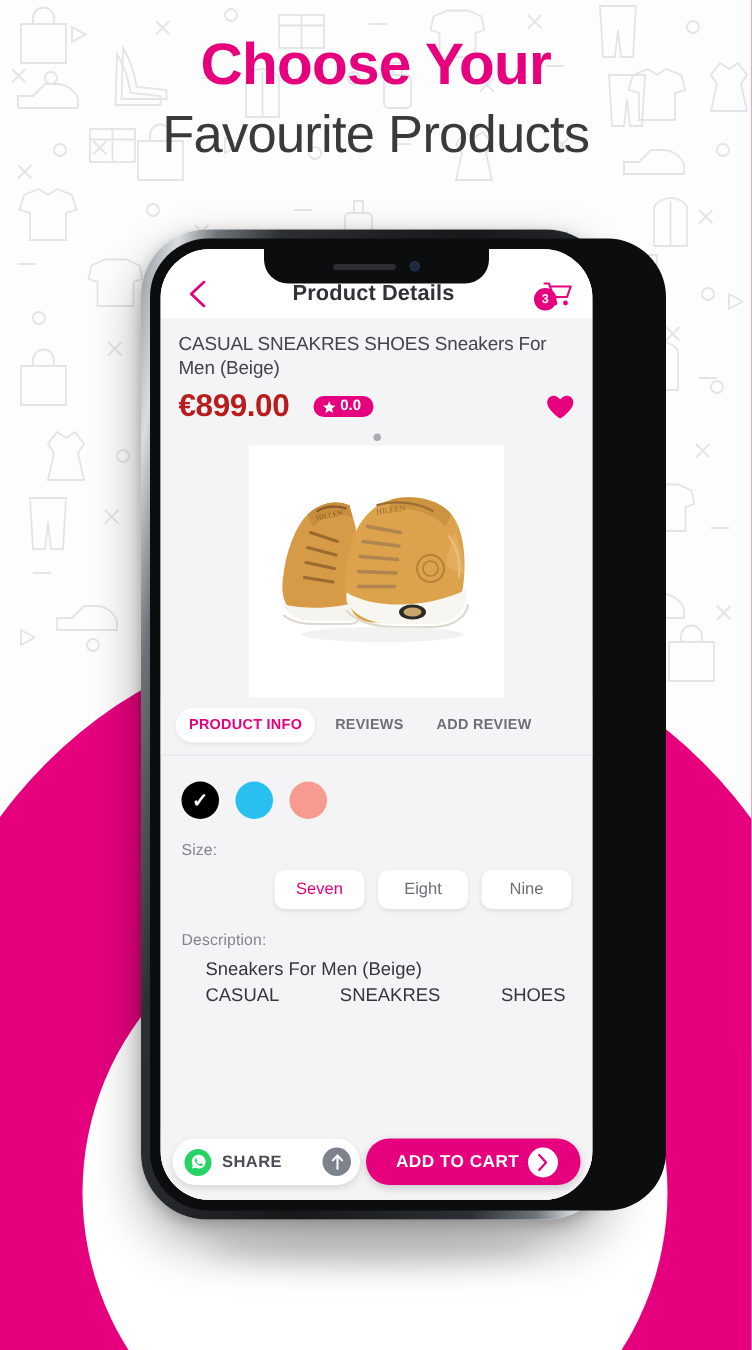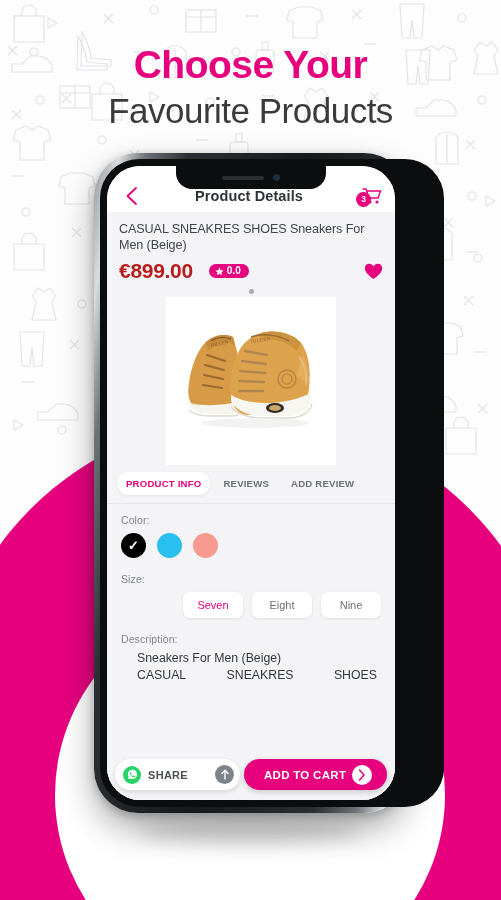--- a/index.html
+++ b/index.html
@@ -56,21 +56,21 @@
     width: 390px;
     height: 390px;
     border-radius: 50%;
     background: #ffffff;
   }
 
   
   #headline {
     position: absolute;
     left: 0;
-    top: 43px;
+    top: 22px;
     width: 501px;
     text-align: center;
     z-index: 5;
   }
   #headline .line1 {
     display: block;
     font-size: 39px;
     font-weight: bold;
     color: #e6007e;
     letter-spacing: -0.5px;
@@ -678,21 +678,20 @@
             </svg>
           </div>
 
           <div id="tabs">
             <div class="tab active">PRODUCT INFO</div>
             <div class="tab">REVIEWS</div>
             <div class="tab">ADD REVIEW</div>
           </div>
 
           <div id="options">
-            <div class="field-label">Color:</div>
             <div id="color-swatches">
               <div class="swatch" style="background:#000000;">
                 <span class="check">✓</span>
               </div>
               <div class="swatch" style="background:#29c0ef;"></div>
               <div class="swatch" style="background:#f79b90;"></div>
             </div>
 
             <div class="field-label" id="size-label">Size:</div>
             <div id="size-options">

